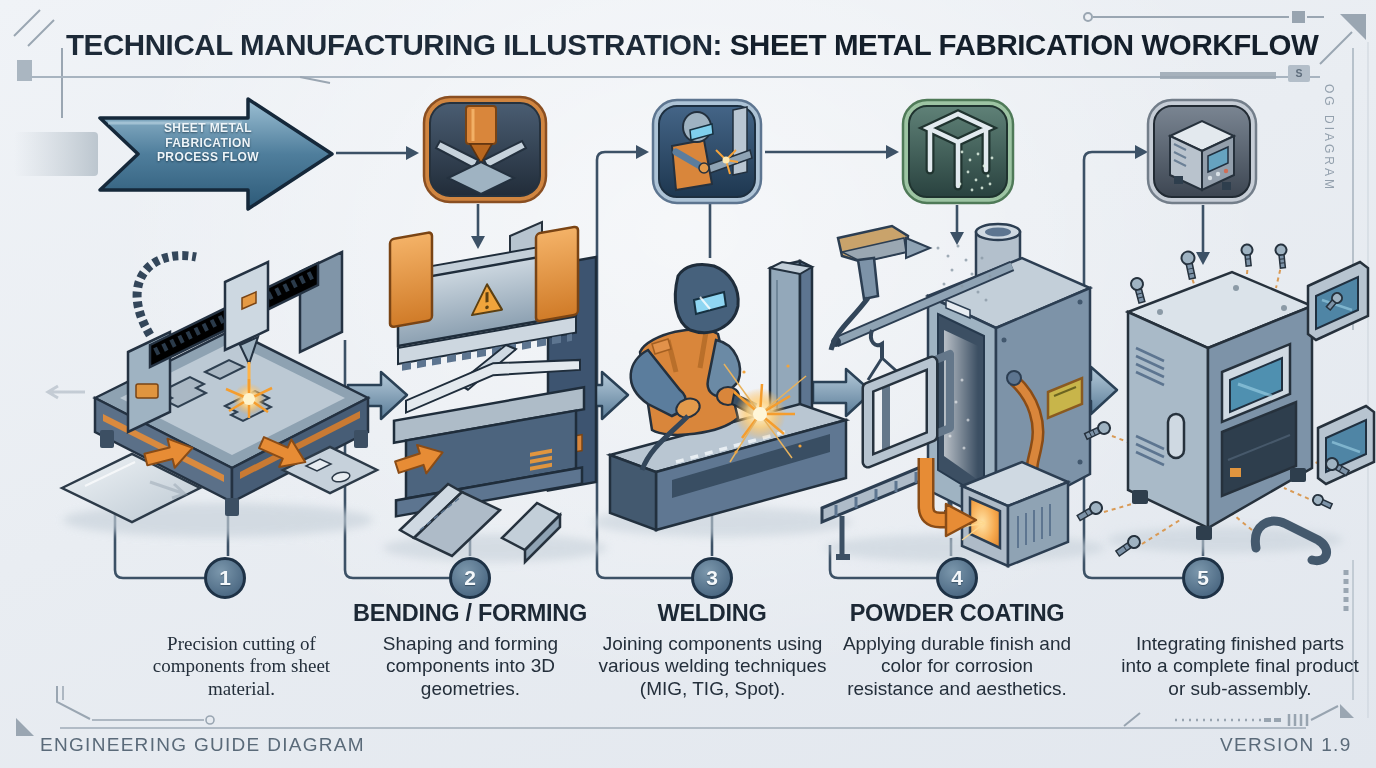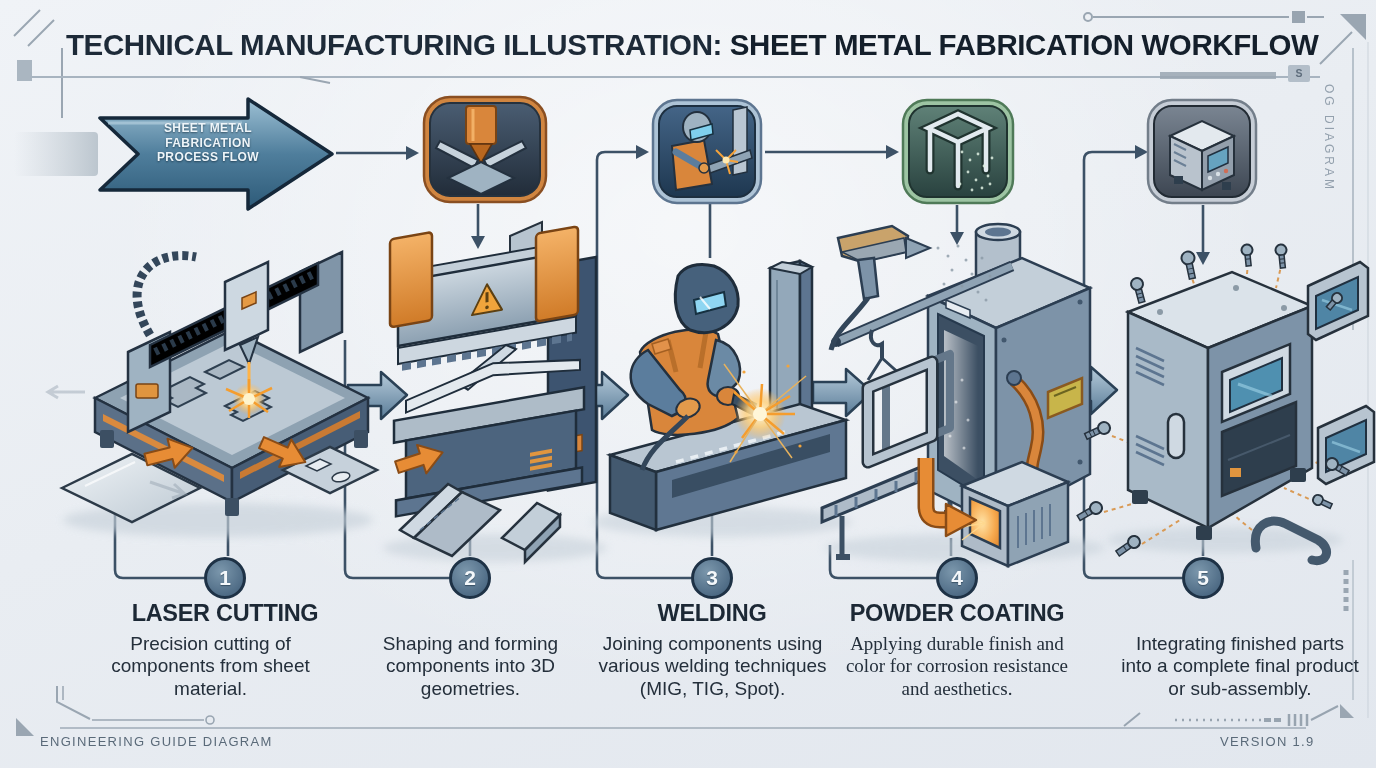--- a/index.html
+++ b/index.html
@@ -31,21 +31,21 @@
   }
   .stage-title{
     top:600px;width:280px;text-align:center;color:#1c2835;
     font-size:23.5px;font-weight:700;letter-spacing:-0.3px;white-space:nowrap;
   }
   .stage-desc{
     top:633px;text-align:center;color:#242f3b;
     font-size:19px;line-height:1.18;font-weight:400;
   }
   .footer-label{
-    top:734px;color:#5a6a79;font-size:13px;letter-spacing:1.3px;font-weight:400;
+    top:734px;color:#5a6a79;font-size:19px;letter-spacing:1.3px;font-weight:400;
   }
   .footer-left{left:40px;}
   .footer-right{left:1220px;width:158px;text-align:left;}
   .side-label{
     left:1322px;top:84px;height:180px;color:#93a0ad;font-size:12px;
     letter-spacing:3px;writing-mode:vertical-rl;
   }
   .s-badge{
     left:1288px;top:65px;width:22px;height:17px;background:#b3bec9;
     color:#5f6e7d;font-size:10.5px;font-weight:700;text-align:center;line-height:17px;
@@ -651,28 +651,28 @@
   <div>FABRICATION</div>
   <div>PROCESS FLOW</div>
 </div>
 
 <div class="abs num-circle" style="left:204px;">1</div>
 <div class="abs num-circle" style="left:449px;">2</div>
 <div class="abs num-circle" style="left:691px;">3</div>
 <div class="abs num-circle" style="left:936px;">4</div>
 <div class="abs num-circle" style="left:1182px;">5</div>
 
-<div class="abs stage-title" style="left:85px;">LASER CUTTING</div>
+<div class="abs stage-title" style="left:330px;">BENDING / FORMING</div>
 <div class="abs stage-title" style="left:572px;">WELDING</div>
 <div class="abs stage-title" style="left:817px;">POWDER COATING</div>
 
-<div class="abs stage-desc" style="left:108px;width:205px;">Precision cutting of components from sheet material.</div>
+<div class="abs stage-desc" style="left:139px;width:205px;font-family:Liberation Serif, serif;">Precision cutting of components from sheet material.</div>
 <div class="abs stage-desc" style="left:358px;width:225px;">Shaping and forming components into 3D geometries.</div>
 <div class="abs stage-desc" style="left:590px;width:245px;text-align:center;">Joining components using various welding techniques (MIG, TIG, Spot).</div>
-<div class="abs stage-desc" style="left:837px;width:240px;font-family:Liberation Serif, serif;">Applying durable finish and color for corrosion resistance and aesthetics.</div>
+<div class="abs stage-desc" style="left:837px;width:240px;">Applying durable finish and color for corrosion resistance and aesthetics.</div>
 <div class="abs stage-desc" style="left:1083px;width:240px;margin-left:37px;">Integrating finished parts into a complete final product or sub-assembly.</div>
 
 <div class="abs footer-label footer-left">ENGINEERING GUIDE DIAGRAM</div>
 <div class="abs footer-label footer-right">VERSION 1.9</div>
 <div class="abs side-label">OG DIAGRAM</div>
 <div class="abs s-badge">S</div>
 
 </div>
 
 </body></html>

